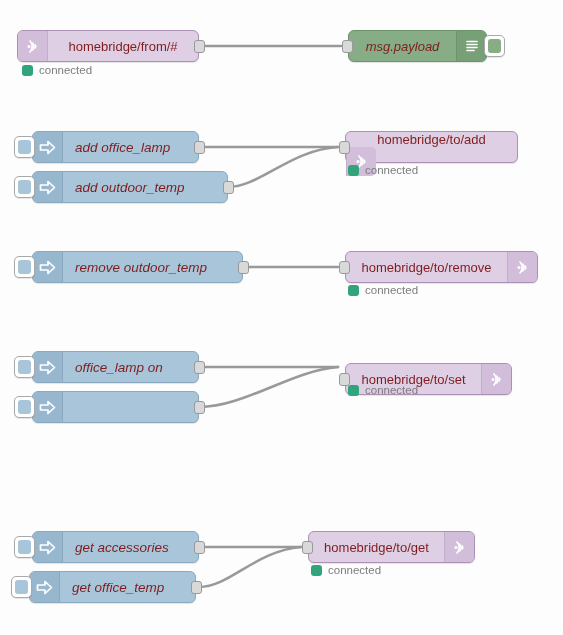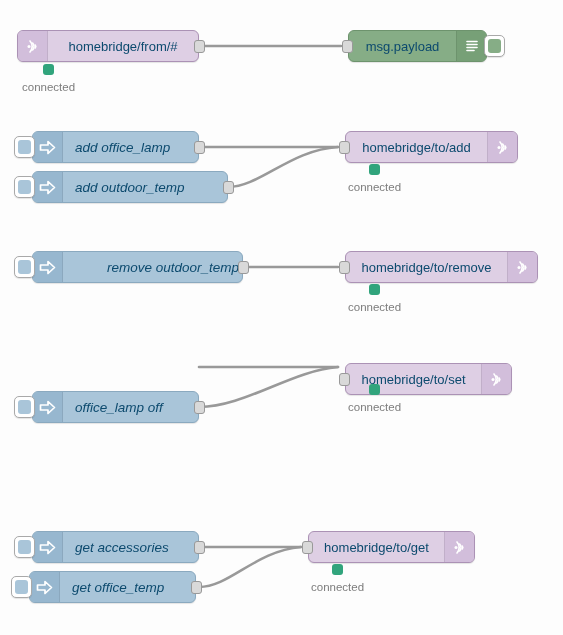--- a/index.html
+++ b/index.html
@@ -45,21 +45,21 @@
     align-items: stretch;
     overflow: visible;
     box-shadow: 0 1px 1px rgba(0,0,0,0.10);
   }
   .node-label {
     flex: 1;
     display: flex;
     align-items: center;
     justify-content: center;
     font-size: 13px;
-    color: #0c4a6e;
+    color: #7f1d1d;
     white-space: nowrap;
     padding: 0 10px;
   }
   .icon-box {
     width: 29px;
     display: flex;
     align-items: center;
     justify-content: center;
     flex: 0 0 29px;
   }
@@ -95,20 +95,21 @@
     font-style: italic;
     justify-content: flex-start;
     padding-left: 12px;
     font-size: 13.5px;
   }
 
   
   .node.debug {
     background: #86ad86;
     border-color: #6d936d;
+    font-style: italic;
   }
   .node.debug .icon-box {
     background: #77a077;
   }
 
   
   .side-btn {
     position: absolute;
     top: 4px;
     width: 21px;
@@ -145,21 +146,20 @@
   }
   .port.out { right: -7px; }
   .port.in  { left: -7px; }
 
   
   .status {
     position: absolute;
     display: flex;
     align-items: center;
     gap: 6px;
-    flex-direction: column;
   }
   .status-dot {
     width: 11px;
     height: 11px;
     border-radius: 3px;
     background: #31a47c;
   }
   .status-text {
     font-size: 11.5px;
     color: #7d7d7d;
@@ -246,40 +246,40 @@
     </div>
     <div class="icon-box left">
       <svg class="glyph" width="17" height="15" viewBox="0 0 17 15">
         <path d="M1.5 5.0 L9 5.0 L9 1.5 L15.5 7.5 L9 13.5 L9 10.0 L1.5 10.0 Z" fill="none" stroke="#ffffff" stroke-width="1.7" stroke-linejoin="round"></path>
       </svg>
     </div>
     <div class="node-label">add outdoor_temp</div>
     <div class="port out"></div>
   </div>
 
-  <div class="node mqtt" style="left:345px; top:131px; width:173px;">
+  <div class="node mqtt" style="left:345px; top:131px; width:173px;flex-direction:column;">
     <div class="port in"></div>
     <div class="node-label">homebridge/to/add</div>
     <div class="icon-box right">
       <svg class="glyph" width="16" height="17" viewBox="0 0 16 17">
         <g fill="none" stroke="#ffffff" stroke-width="1.7" stroke-linecap="round">
           <path d="M5 3.0 A 8 8 0 0 1 5 14.0"></path>
           <path d="M7.6 5.1 A 5 5 0 0 1 7.6 11.9"></path>
           <path d="M10.2 7.1 A 2.2 2.2 0 0 1 10.2 9.9"></path>
         </g>
         <circle cx="4" cy="8.5" r="1.5" fill="#ffffff"></circle>
       </svg>
     </div>
   </div>
   <div class="status" style="left:348px; top:164px;">
     <div class="status-dot"></div>
     <div class="status-text">connected</div>
   </div>
 
-  <div class="node inject" style="left:32px; top:251px; width:211px;gap:32px;">
+  <div class="node inject" style="left:32px; top:251px; width:211px;">
     <div class="side-btn left inject-btn">
       <div class="pill"></div>
     </div>
     <div class="icon-box left">
       <svg class="glyph" width="17" height="15" viewBox="0 0 17 15">
         <path d="M1.5 5.0 L9 5.0 L9 1.5 L15.5 7.5 L9 13.5 L9 10.0 L1.5 10.0 Z" fill="none" stroke="#ffffff" stroke-width="1.7" stroke-linejoin="round"></path>
       </svg>
     </div>
     <div class="node-label">remove outdoor_temp</div>
     <div class="port out"></div>
@@ -297,31 +297,42 @@
         </g>
         <circle cx="4" cy="8.5" r="1.5" fill="#ffffff"></circle>
       </svg>
     </div>
   </div>
   <div class="status" style="left:348px; top:284px;">
     <div class="status-dot"></div>
     <div class="status-text">connected</div>
   </div>
 
+  <div class="node inject" style="left:32px; top:351px; width:167px;">
+    <div class="side-btn left inject-btn">
+      <div class="pill"></div>
+    </div>
+    <div class="icon-box left">
+      <svg class="glyph" width="17" height="15" viewBox="0 0 17 15">
+        <path d="M1.5 5.0 L9 5.0 L9 1.5 L15.5 7.5 L9 13.5 L9 10.0 L1.5 10.0 Z" fill="none" stroke="#ffffff" stroke-width="1.7" stroke-linejoin="round"></path>
+      </svg>
+    </div>
+    <div class="node-label">office_lamp on</div>
+    <div class="port out"></div>
+  </div>
 
   <div class="node inject" style="left:32px; top:391px; width:167px;">
     <div class="side-btn left inject-btn">
       <div class="pill"></div>
     </div>
     <div class="icon-box left">
       <svg class="glyph" width="17" height="15" viewBox="0 0 17 15">
         <path d="M1.5 5.0 L9 5.0 L9 1.5 L15.5 7.5 L9 13.5 L9 10.0 L1.5 10.0 Z" fill="none" stroke="#ffffff" stroke-width="1.7" stroke-linejoin="round"></path>
       </svg>
     </div>
-    <div class="node-label">office_lamp off</div>
     <div class="port out"></div>
   </div>
 
   <div class="node mqtt" style="left:345px; top:351px; width:167px;margin-top:12px;">
     <div class="port in"></div>
     <div class="node-label">homebridge/to/set</div>
     <div class="icon-box right">
       <svg class="glyph" width="16" height="17" viewBox="0 0 16 17">
         <g fill="none" stroke="#ffffff" stroke-width="1.7" stroke-linecap="round">
           <path d="M5 3.0 A 8 8 0 0 1 5 14.0"></path>

